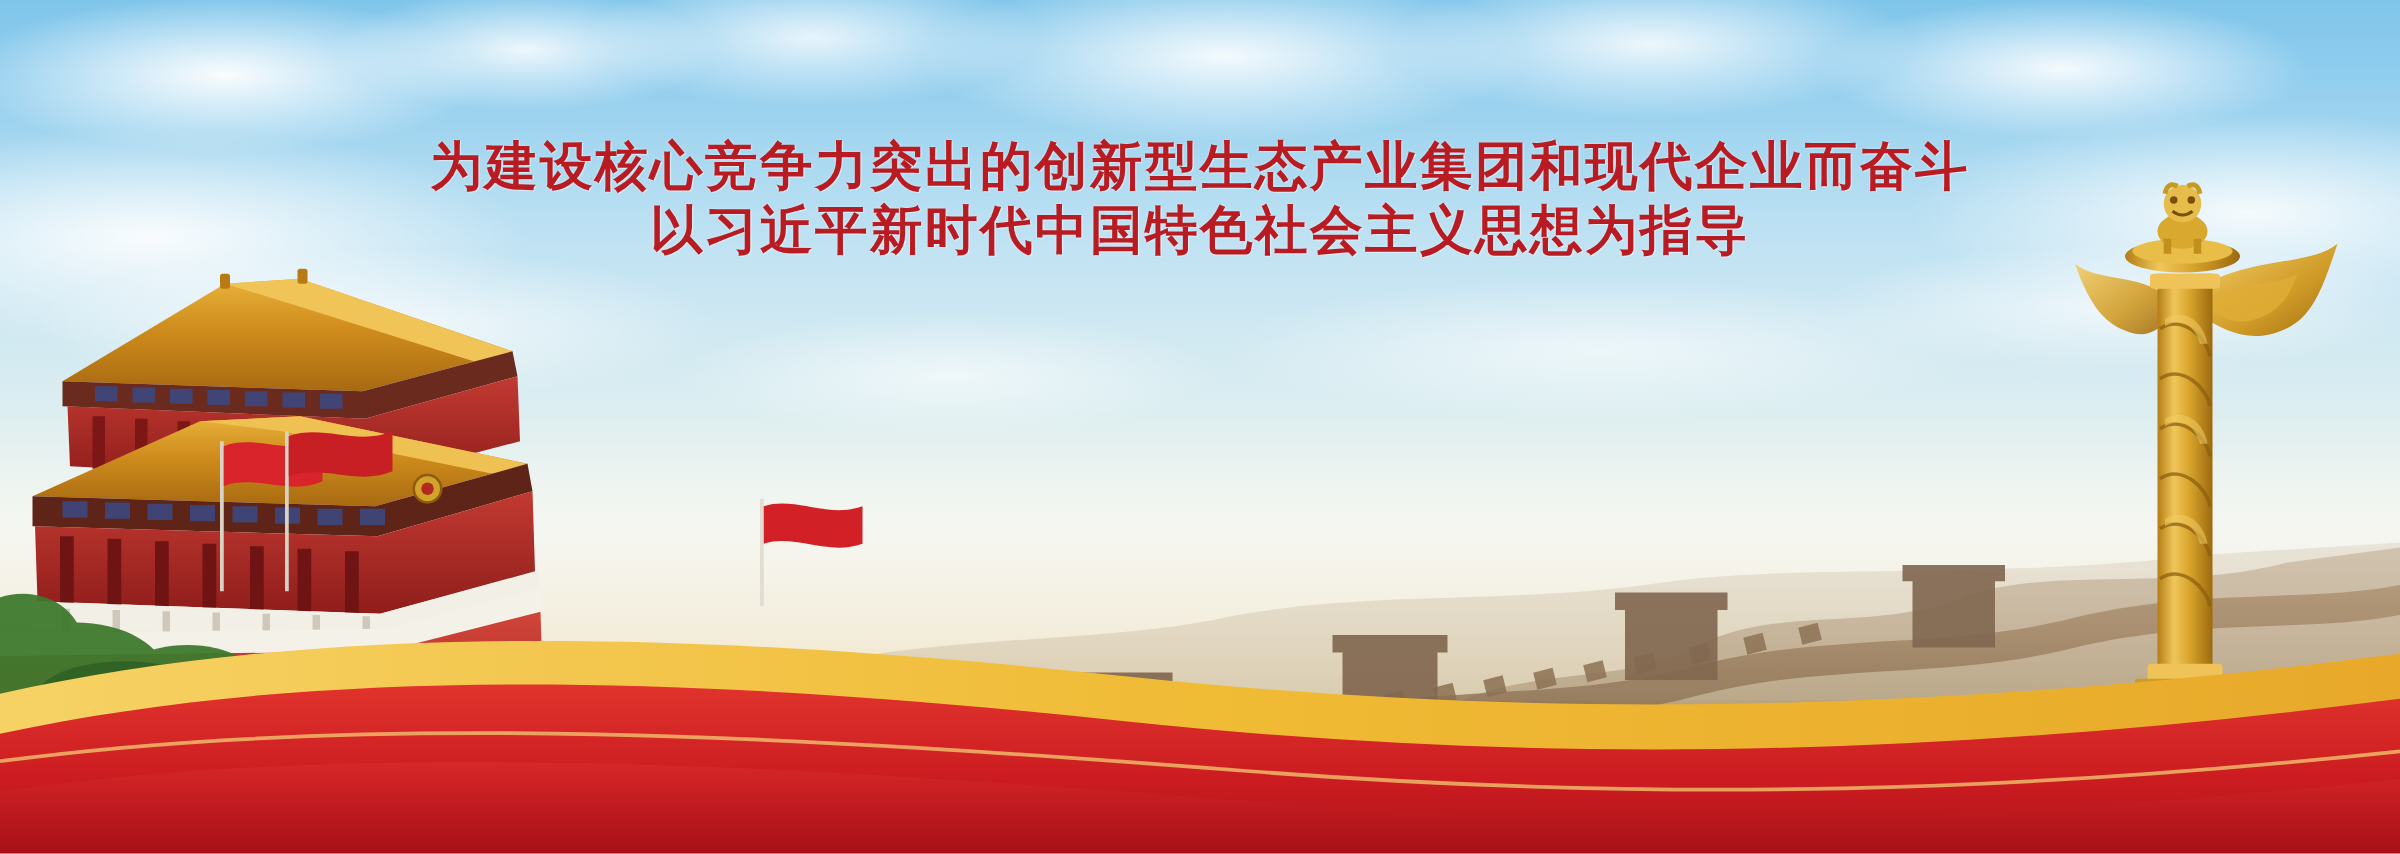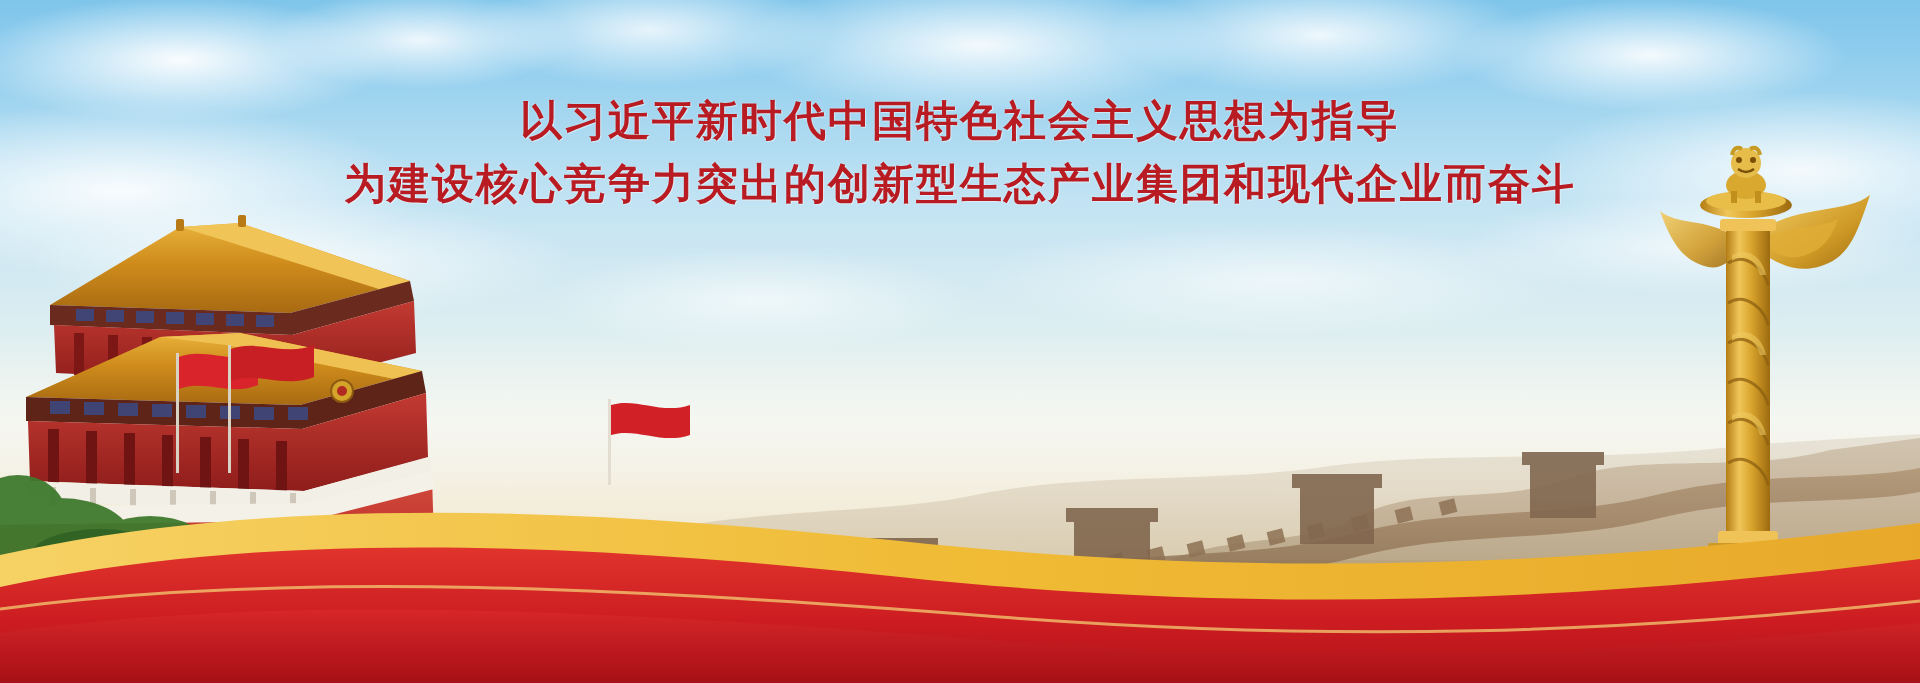--- a/index.html
+++ b/index.html
@@ -437,17 +437,17 @@
 
       <path d="M0,104 C260,48 560,58 900,94 C1240,130 1560,122 1920,76 L1920,200 L0,200 Z" fill="url(#red1)"></path>
 
       <path d="M0,150 C300,108 640,130 1000,158 C1340,184 1620,172 1920,140 L1920,200 L0,200 Z" fill="url(#red2)" opacity=".85"></path>
 
       <path d="M0,126 C300,86 640,106 1000,134 C1340,160 1620,150 1920,118" stroke="#f7d878" stroke-width="3" fill="none" opacity=".7"></path>
     </svg>
   </div>
 
   <div class="title-wrap">
+    <div class="title-line l2">为建设核心竞争力突出的创新型生态产业集团和现代企业而奋斗</div>
     <div class="title-line l1">以习近平新时代中国特色社会主义思想为指导</div>
-    <div class="title-line l2">为建设核心竞争力突出的创新型生态产业集团和现代企业而奋斗</div>
   </div>
 
 </div>
 
 </body></html>

